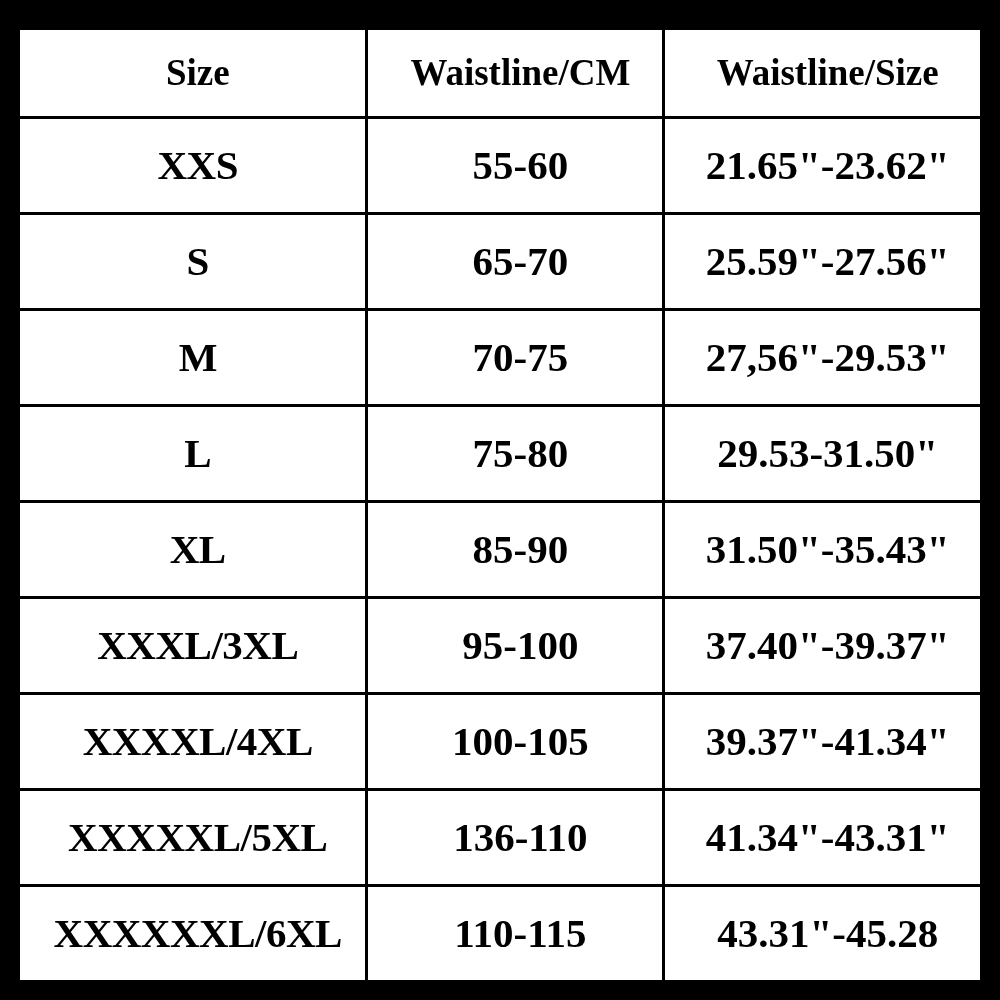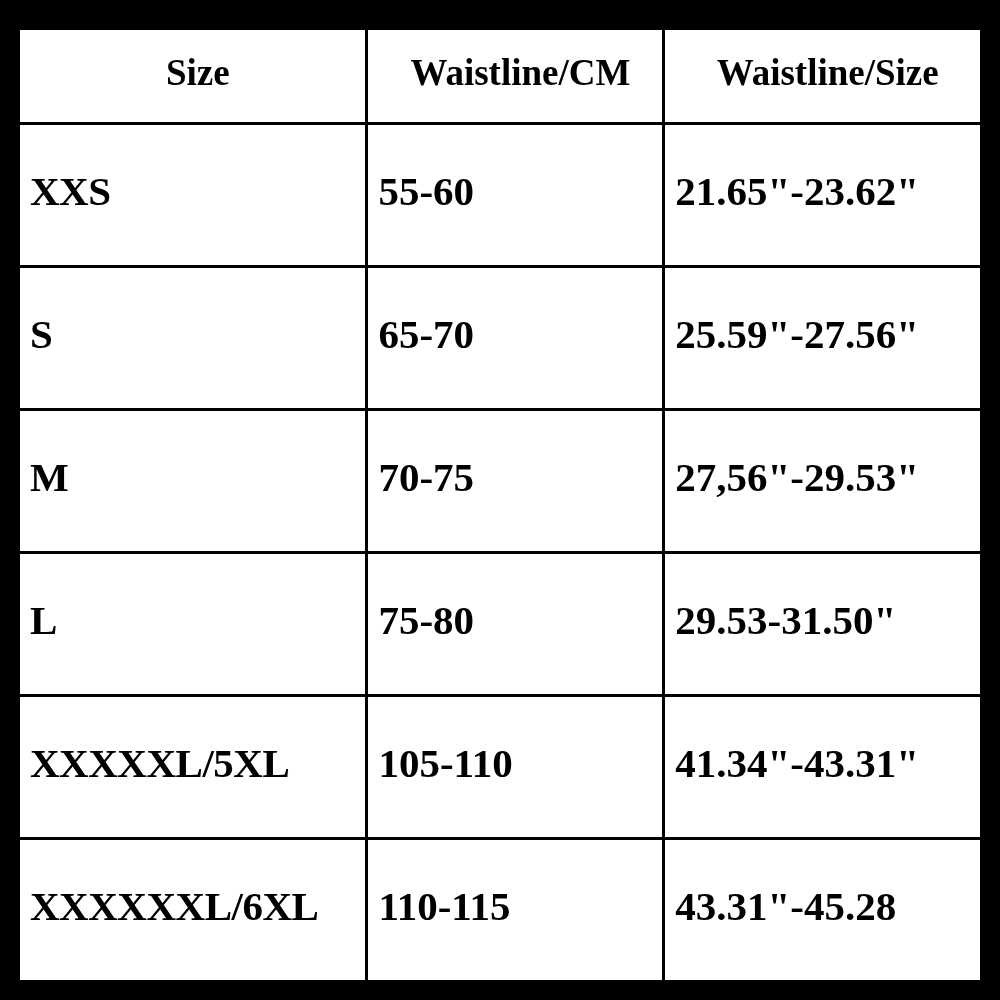--- a/index.html
+++ b/index.html
@@ -37,36 +37,37 @@
     border-collapse: collapse;
     table-layout: fixed;
   }
   table.size-chart col.c1 { width: 36.2%; }
   table.size-chart col.c2 { width: 30.8%; }
   table.size-chart col.c3 { width: 33.0%; }
 
   table.size-chart th,
   table.size-chart td {
     border: 3px solid #000000;
-    padding: 2px 0 8px 10px;
+    padding: 2px 0 2px 10px;
     vertical-align: middle;
     color: #000000;
     background: #ffffff;
     white-space: nowrap;
     overflow: hidden;
     line-height: 1.05;
   }
   table.size-chart thead th {
     font-weight: bold;
     font-size: 37px;
     height: 82px;
   }
   table.size-chart tbody td {
     height: 80px;
     font-size: 41px;
+    text-align: center;
   }
   table.size-chart tbody td.size-cell {
     font-weight: bold;
     letter-spacing: -0.5px;
   }
   table.size-chart tbody td.meas-cell {
     font-weight: bold;
   }
   
   table.size-chart tr > *:first-child { border-left-width: 4px; }
@@ -107,22 +108,37 @@
           <td class="size-cell">M</td>
           <td class="meas-cell">70-75</td>
           <td class="meas-cell">27,56"-29.53"</td>
         </tr>
         <tr>
           <td class="size-cell">L</td>
           <td class="meas-cell">75-80</td>
           <td class="meas-cell">29.53-31.50"</td>
         </tr>
         <tr>
+          <td class="size-cell">XL</td>
+          <td class="meas-cell">85-90</td>
+          <td class="meas-cell">31.50"-35.43"</td>
+        </tr>
+        <tr>
+          <td class="size-cell">XXXL/3XL</td>
+          <td class="meas-cell">95-100</td>
+          <td class="meas-cell">37.40"-39.37"</td>
+        </tr>
+        <tr>
+          <td class="size-cell">XXXXL/4XL</td>
+          <td class="meas-cell">100-105</td>
+          <td class="meas-cell">39.37"-41.34"</td>
+        </tr>
+        <tr>
           <td class="size-cell">XXXXXL/5XL</td>
-          <td class="meas-cell">105-110</td>
+          <td class="meas-cell">136-110</td>
           <td class="meas-cell">41.34"-43.31"</td>
         </tr>
         <tr>
           <td class="size-cell">XXXXXXL/6XL</td>
           <td class="meas-cell">110-115</td>
           <td class="meas-cell">43.31"-45.28</td>
         </tr>
       </tbody>
     </table>
   </div>

